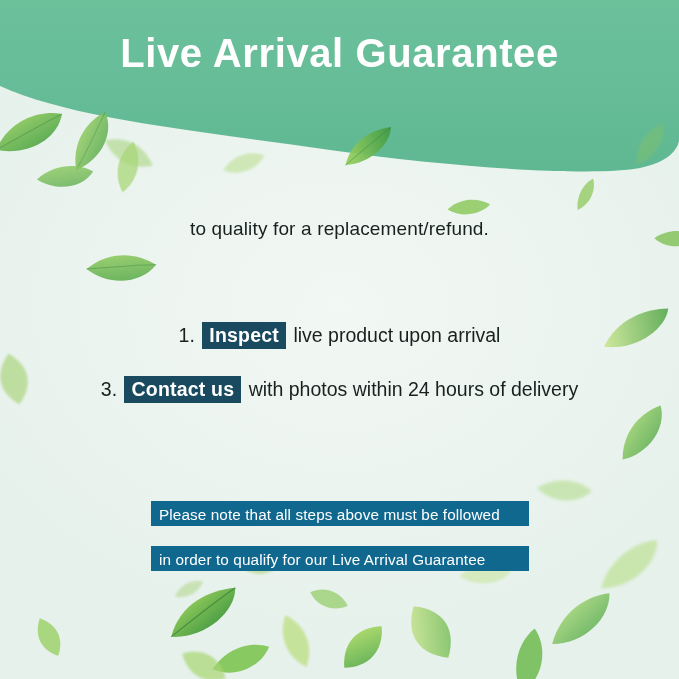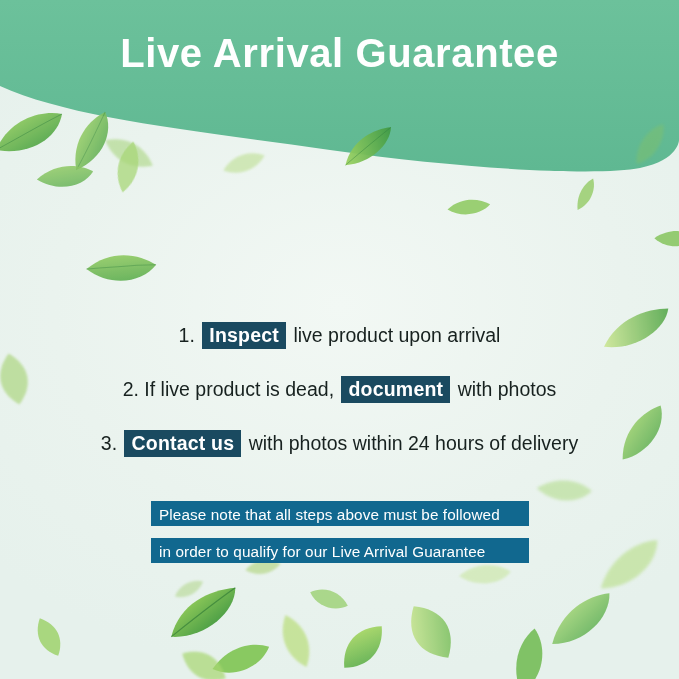--- a/index.html
+++ b/index.html
@@ -118,21 +118,21 @@
     font-size: 15.3px;
     font-weight: normal;
     line-height: 25px;
     height: 25px;
     padding: 1px 8px 2px 8px;
     box-sizing: border-box;
     white-space: nowrap;
     letter-spacing: 0.1px;
     text-align: left;
   }
-  .note.second { margin-top: 12px; }
+  .note.second { margin-top: 20px; }
 </style>
 </head>
 <body>
 
 <div id="poster">
 
   <div class="bg-wash"></div>
 
   <div class="banner">
     <svg width="679" height="215" viewBox="0 0 679 215" xmlns="http://www.w3.org/2000/svg">
@@ -341,36 +341,31 @@
 
     <svg class="leaf" style="left:628px; top:130px; transform:rotate(-30deg); opacity:.4; filter:blur(1.4px);" width="46" height="30" viewBox="0 0 46 30">
       <path d="M1,24 C12,4 32,0 44,3 C39,17 19,30 1,24 Z" fill="#86c261"></path>
     </svg>
 
   </div>
 
   <div class="content">
 
     <div class="intro">
+      <div>to quality for a replacement/refund.</div>
     </div>
 
     <div class="steps">
 
       <div class="step">
         <span>1.</span>
         <span class="hl">Inspect</span>
         <span>live product upon arrival</span>
       </div>
 
-      <div class="step">
-        <span>2.</span>
-        <span>If live product is dead,</span>
-        <span class="hl">document</span>
-        <span>with photos</span>
-      </div>
 
       <div class="step">
         <span>3.</span>
         <span class="hl">Contact us</span>
         <span>with photos within 24 hours of delivery</span>
       </div>
 
     </div>
 
     <div class="notes">

